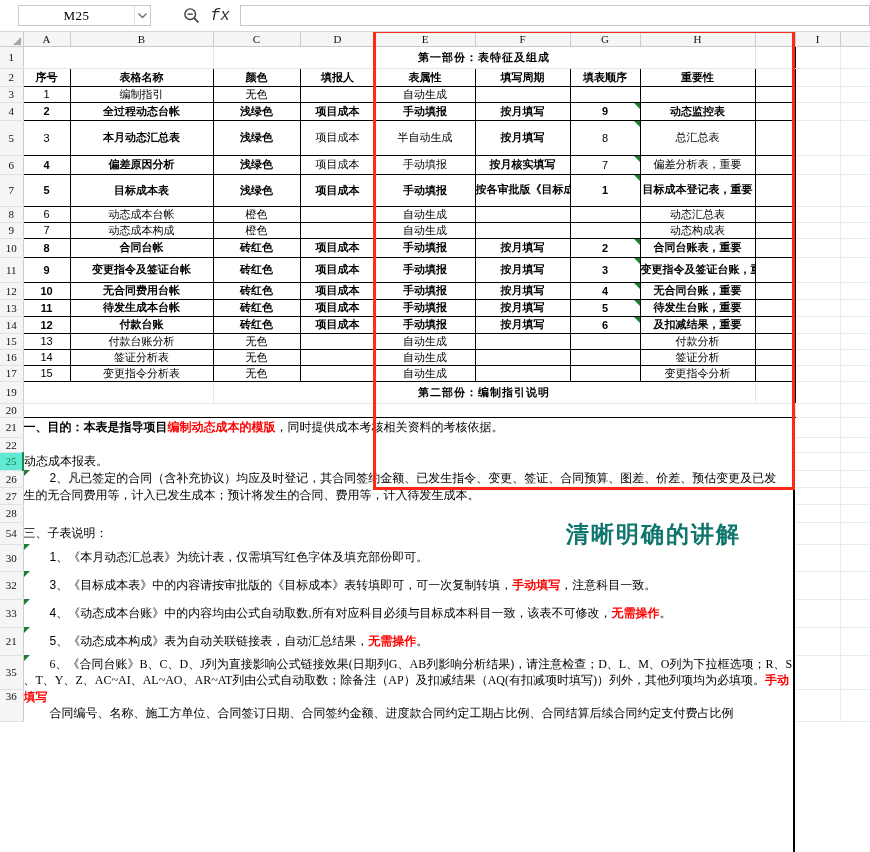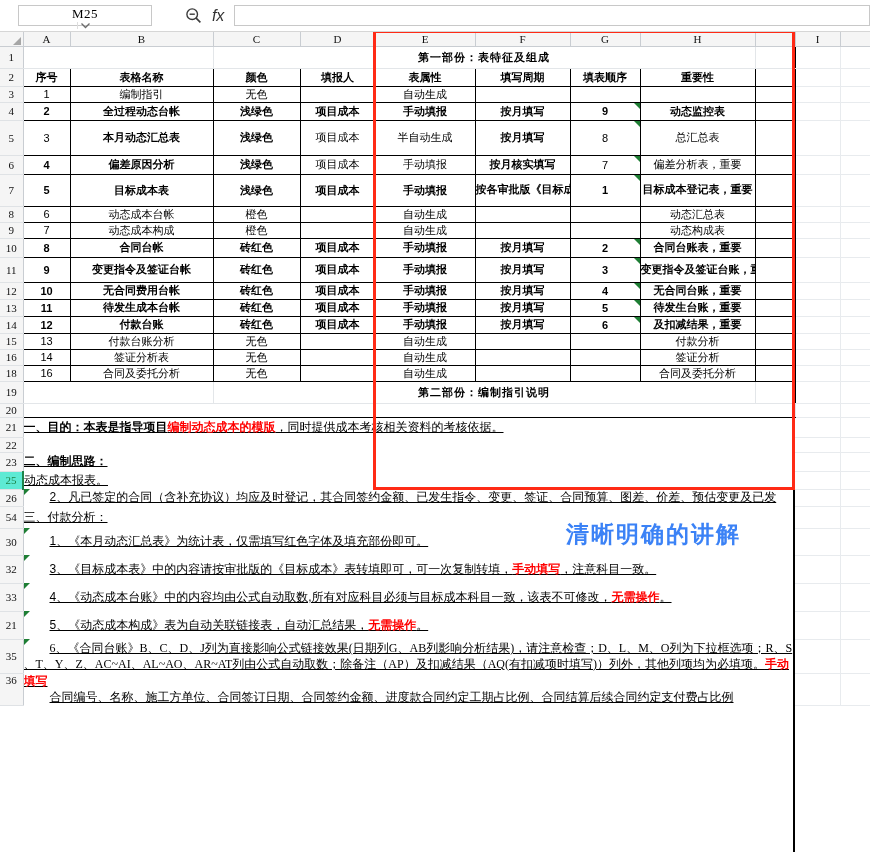--- a/index.html
+++ b/index.html
@@ -22,41 +22,40 @@
   }
   #namebox-wrap {
     margin-left: 18px;
     width: 135px;
     height: 21px;
     border: 1px solid #c8c8c8;
     background: #fff;
     display: flex;
     align-items: center;
     position: relative;
-    flex-direction: column;
   }
   #namebox-val {
     flex: 1;
     text-align: center;
     font-family: "Liberation Serif", "DejaVu Serif", serif;
     font-size: 13px;
     color: #000;
     letter-spacing: .5px;
   }
   #namebox-caret {
     width: 16px;
     height: 19px;
     border-left: 1px solid #dedede;
     display: flex; align-items: center; justify-content: center;
   }
   #namebox-caret svg { display:block; }
   #fb-zoom { margin-left: 30px; width: 22px; height: 22px; display:flex; align-items:center; justify-content:center; }
   #fb-fx {
     margin-left: 8px;
-    font-family: Liberation Sans, sans-serif;
+    font-family: Liberation Mono, monospace;
     font-style: italic;
     font-size: 16px;
     color: #333;
   }
   #fb-input {
     margin-left: 10px;
     height: 21px;
     width: 640px;
     border: 1px solid #c8c8c8;
     background: #fff;
@@ -134,21 +133,21 @@
     text-align: center;
     color: #000;
   }
   td.blank { border-right: 1px solid #e8ebee; border-bottom: 1px solid #e8ebee; }
 
   
   td.bx { border: 1px solid #000; }
   td.bx-r { border-right: 1px solid #000; }
   td.bx-t { border-top: 1px solid #000; }
   td.bx-b { border-bottom: 1px solid #000; }
-  td.bx-l { border-left: 1px solid #000; text-decoration: underline; }
+  td.bx-l { border-left: 1px solid #000; }
 
   
   .f-orange-hdr { background: #ffc000; }
   .f-green { background: #a9c98a; }
   .f-salmon { background: #f4b183; }
   .f-white { background: #ffffff; }
 
   
   .t-blue { color: #1f6fc4; }
   .t-red  { color: #ff0000; }
@@ -197,21 +196,21 @@
 
   
   #red-rect {
     position: absolute;
     border: 3px solid #ff2a16;
     pointer-events: none;
     z-index: 30;
   }
   #red-note {
     position: absolute;
-    color: #3b82f6;
+    color: #0f766e;
     font-size: 23px;
     font-weight: bold;
     letter-spacing: 2px;
     z-index: 31;
     white-space: nowrap;
   }
   
   #print-edge {
     position: absolute;
     top: 52px;
@@ -508,35 +507,35 @@
       <td class="c bx f-white fz12"></td>
       <td class="c bx f-white fz12">自动生成</td>
       <td class="c bx f-white fz11"></td>
       <td class="c bx f-white fz11"></td>
       <td class="c bx f-white fz11">签证分析</td>
       <td class="c bx f-white"></td>
       <td class="blank"></td>
       <td class="blank"></td>
     </tr>
 
-
-    <tr>
-      <td class="rowhead" style="height:16px">18</td>
-      <td class="c bx f-white fz11">16</td>
-      <td class="c bx f-white fz12 t-blue">合同及委托分析</td>
+    <tr>
+      <td class="rowhead" style="height:16px">17</td>
+      <td class="c bx f-white fz11">15</td>
+      <td class="c bx f-white fz12 t-blue">变更指令分析表</td>
       <td class="c bx f-white fz12">无色</td>
       <td class="c bx f-white fz12"></td>
       <td class="c bx f-white fz12">自动生成</td>
       <td class="c bx f-white fz11"></td>
       <td class="c bx f-white fz11"></td>
-      <td class="c bx f-white fz11">合同及委托分析</td>
+      <td class="c bx f-white fz11">变更指令分析</td>
       <td class="c bx f-white"></td>
       <td class="blank"></td>
       <td class="blank"></td>
     </tr>
+
 
     <tr>
       <td class="rowhead" style="height:22px">19</td>
       <td class="c bx-l" colspan="2"></td>
       <td class="c banner" colspan="6">第二部份：编制指引说明</td>
       <td class="c bx-r"></td>
       <td class="blank"></td>
       <td class="blank"></td>
     </tr>
 
@@ -556,54 +555,60 @@
       <td class="blank"></td>
     </tr>
 
     <tr>
       <td class="rowhead" style="height:15px">22</td>
       <td class="para bx-l" colspan="9"></td>
       <td class="blank"></td>
       <td class="blank"></td>
     </tr>
 
-    <tr>
-      <td class="rowhead" style="height:19px">23</td>
-      <td class="para bx-l" colspan="9">
-        <span class="bold fz12">二、编制思路：</span>
-      </td>
-      <td class="blank"></td>
-      <td class="blank"></td>
-    </tr>
 
 
     <tr>
       <td class="rowhead active" style="height:18px">25</td>
       <td class="para bx-l" colspan="9" style="border-left:2px solid #1e8449">
         <span class="fz12">动态成本报表。</span>
       </td>
       <td class="blank"></td>
       <td class="blank"></td>
     </tr>
 
     <tr>
       <td class="rowhead" style="height:17px">26</td>
       <td class="para bx-l notemark" colspan="9">
         <span class="ind"></span><span class="fz12">2、凡已签定的合同（含补充协议）均应及时登记，其合同签约金额、已发生指令、变更、签证、合同预算、图差、价差、预估变更及已发</span>
       </td>
       <td class="blank"></td>
       <td class="blank"></td>
     </tr>
 
-
+    <tr>
+      <td class="rowhead" style="height:17px">27</td>
+      <td class="para bx-l" colspan="9">
+        <span class="fz12">生的无合同费用等，计入已发生成本；预计将发生的合同、费用等，计入待发生成本。</span>
+      </td>
+      <td class="blank"></td>
+      <td class="blank"></td>
+    </tr>
+
+    <tr>
+      <td class="rowhead" style="height:18px">28</td>
+      <td class="para bx-l" colspan="9"></td>
+      <td class="blank"></td>
+      <td class="blank"></td>
+    </tr>
 
     <tr>
       <td class="rowhead" style="height:22px">54</td>
       <td class="para bx-l" colspan="9">
-        <span class="fz12">三、付款分析：</span>
+        <span class="fz12">三、子表说明：</span>
       </td>
       <td class="blank"></td>
       <td class="blank"></td>
     </tr>
 
     <tr>
       <td class="rowhead" style="height:27px">30</td>
       <td class="para bx-l notemark" colspan="9">
         <span class="ind"></span><span class="fz12">1、《本月动态汇总表》为统计表，仅需填写红色字体及填充部份即可。</span>
       </td>

